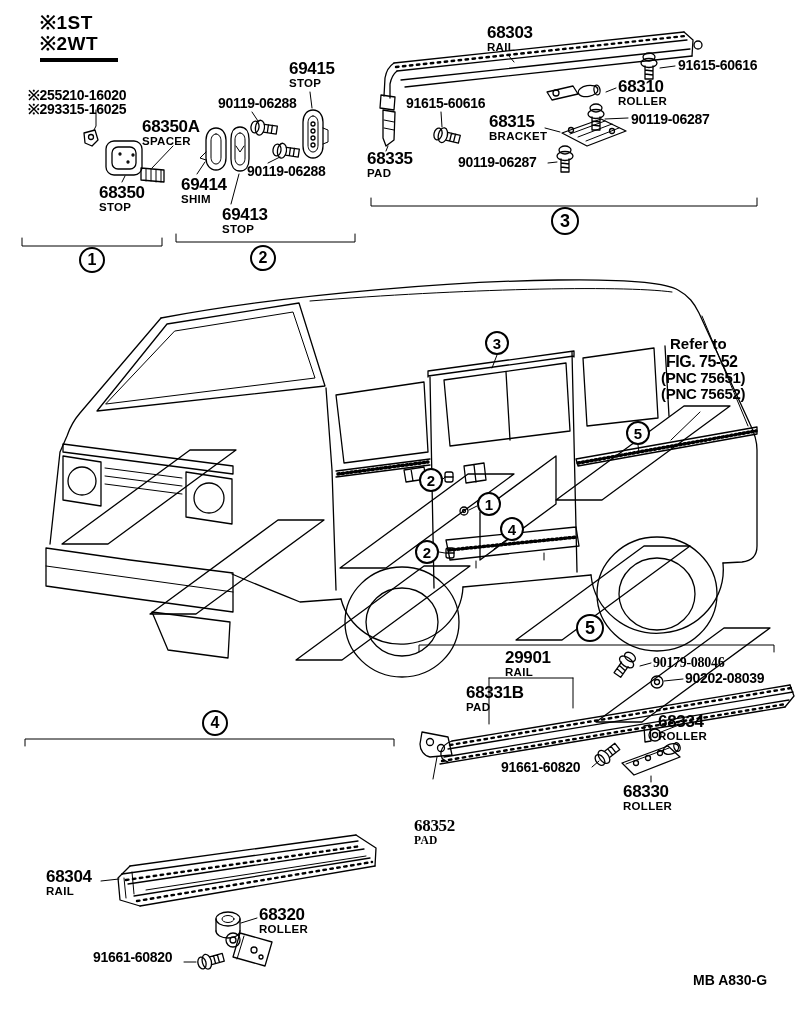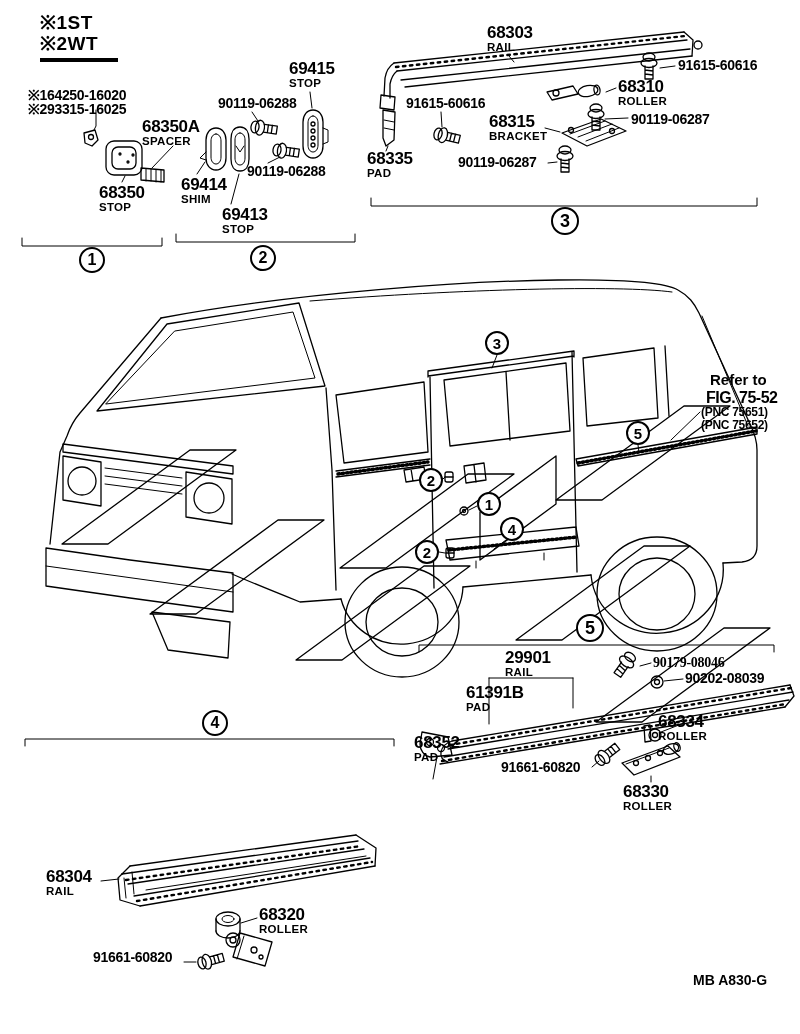--- a/index.html
+++ b/index.html
@@ -13,24 +13,24 @@
   #diagram .thin{stroke-width:1;}
   .lab{position:absolute;font-weight:700;white-space:nowrap;line-height:1.04;letter-spacing:-0.3px;z-index:4;}
   .lab .pn{display:block;}
   .lab .sub{display:block;font-size:11.5px;letter-spacing:.3px;}
   .lab.part .pn{font-size:17px;}
   .lab.num .pn{font-size:14px;}
   .callout{position:absolute;box-sizing:border-box;border:2.4px solid #000;background:#fff;border-radius:50%;
            display:flex;align-items:center;justify-content:center;font-weight:700;z-index:5;}
   #legend{position:absolute;left:40px;top:12px;font-weight:700;font-size:19px;line-height:1.12;letter-spacing:.5px;z-index:4;}
   #legend .bar{height:4px;background:#000;width:78px;margin-top:3px;}
-  #note{position:absolute;left:661px;top:372px;font-weight:700;line-height:1.1;z-index:4;margin-left:40px;}
+  #note{position:absolute;left:661px;top:336px;font-weight:700;line-height:1.1;z-index:4;}
   #note .n1{font-size:15px;margin-left:9px;}
   #note .n2{font-size:16px;letter-spacing:-.5px;margin-left:5px;}
-  #note .n3,#note .n4{font-size:12px;letter-spacing:-.3px;line-height:1.05;}
+  #note .n3,#note .n4{font-size:15px;letter-spacing:-.3px;line-height:1.05;}
   #footer-code{position:absolute;left:693px;top:972px;font-weight:700;font-size:14px;z-index:4;}
 </style>
 </head>
 <body>
 
 <div id="stage">
 
   <svg id="diagram" width="800" height="1034" viewBox="0 0 800 1034">
     <defs>
       <g id="boltV">
@@ -269,21 +269,21 @@
 
   <div id="note">
     <div class="n1">Refer to</div>
     <div class="n2">FIG. 75-52</div>
     <div class="n3">(PNC 75651)</div>
     <div class="n4">(PNC 75652)</div>
   </div>
 
   <div id="label-layer">
       <div class="lab num" style="left: 28px; top: 88px;">
-        <span class="pn">※164250-16020</span>
+        <span class="pn">※255210-16020</span>
       </div>
       <div class="lab num" style="left: 28px; top: 102px;">
         <span class="pn">※293315-16025</span>
       </div>
       <div class="lab part" style="left: 142px; top: 118px;">
         <span class="pn">68350A</span>
         <span class="sub">SPACER</span>
       </div>
       <div class="lab part" style="left: 99px; top: 184px;">
         <span class="pn">68350</span>
@@ -339,31 +339,31 @@
         <span class="pn">29901</span>
         <span class="sub">RAIL</span>
       </div>
       <div class="lab num" style="left: 653px; top: 656px; font-family: Liberation Serif, serif;">
         <span class="pn">90179-08046</span>
       </div>
       <div class="lab num" style="left: 685px; top: 671px;">
         <span class="pn">90202-08039</span>
       </div>
       <div class="lab part" style="left: 466px; top: 684px;">
-        <span class="pn">61391B</span>
+        <span class="pn">68331B</span>
         <span class="sub">PAD</span>
       </div>
       <div class="lab part" style="left: 658px; top: 713px;">
         <span class="pn">68334</span>
         <span class="sub">ROLLER</span>
       </div>
       <div class="lab num" style="left: 501px; top: 760px;">
         <span class="pn">91661-60820</span>
       </div>
-      <div class="lab part" style="left: 414px; top: 734px;">
+      <div class="lab part" style="left: 414px; top: 817px; font-family: Liberation Serif, serif;">
         <span class="pn">68352</span>
         <span class="sub">PAD</span>
       </div>
       <div class="lab part" style="left: 623px; top: 783px;">
         <span class="pn">68330</span>
         <span class="sub">ROLLER</span>
       </div>
       <div class="lab part" style="left: 46px; top: 868px;">
         <span class="pn">68304</span>
         <span class="sub">RAIL</span>

